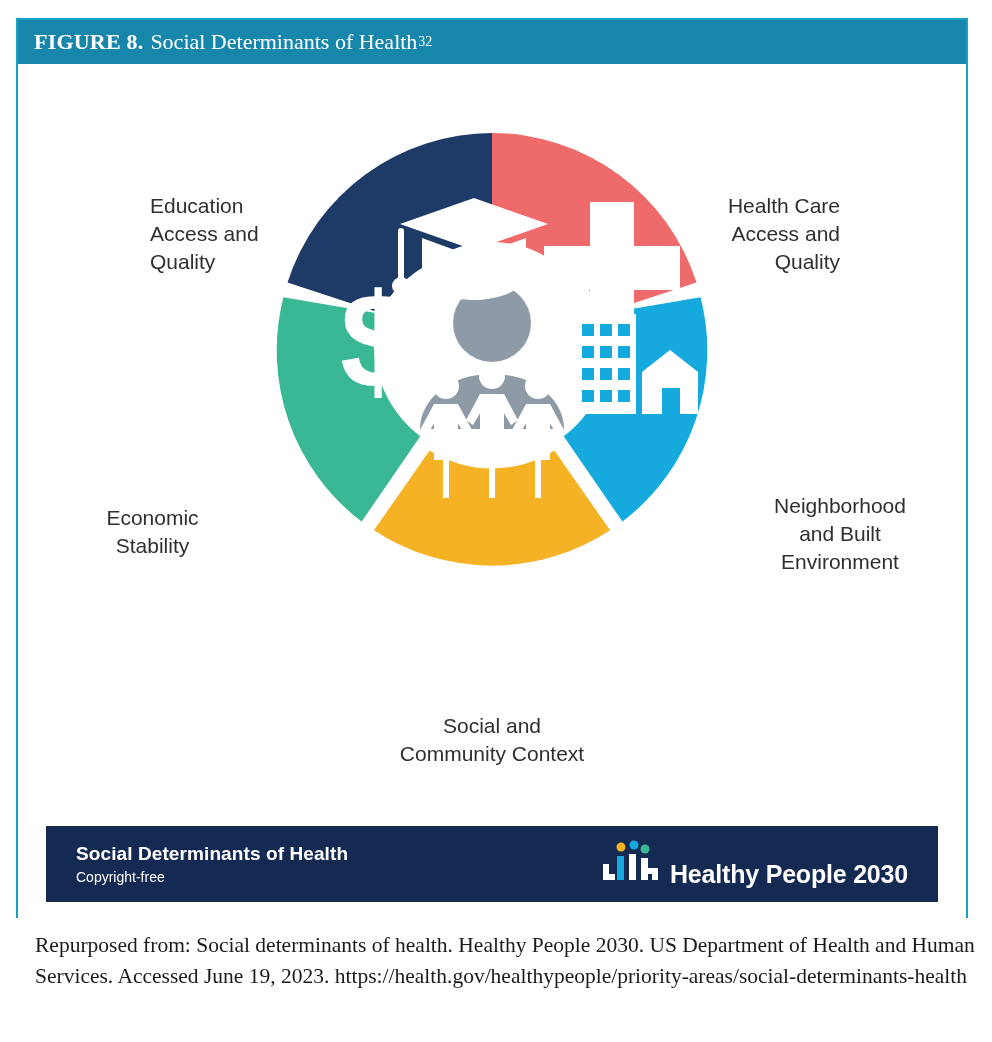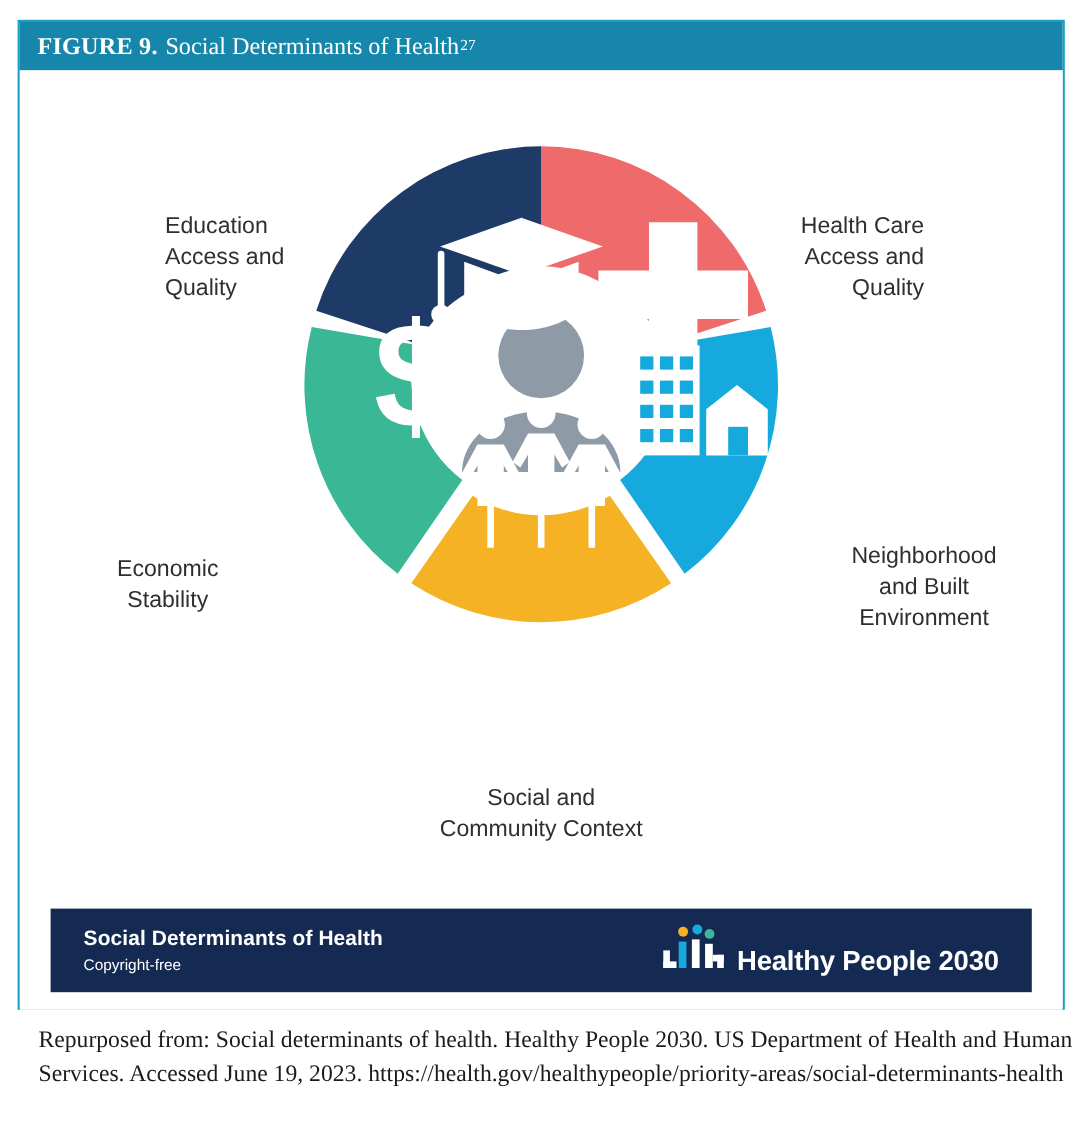--- a/index.html
+++ b/index.html
@@ -125,23 +125,23 @@
     line-height: 1.42;
     color: #1b1b1b;
   }
 </style>
 </head>
 <body>
 
 <div class="figure-wrap">
 
   <div class="figure-header">
-    <span class="fig-label">FIGURE 9.</span>
+    <span class="fig-label">FIGURE 8.</span>
     <span class="fig-title">Social Determinants of Health</span>
-    <span class="fig-sup">27</span>
+    <span class="fig-sup">32</span>
   </div>
 
   <div class="figure-body">
 
     <div class="donut">
       <svg width="540" height="540" viewBox="0 0 540 540" aria-hidden="true">
 
         <g>
 
           <path fill="#ef6a6a" d="M 270 55

